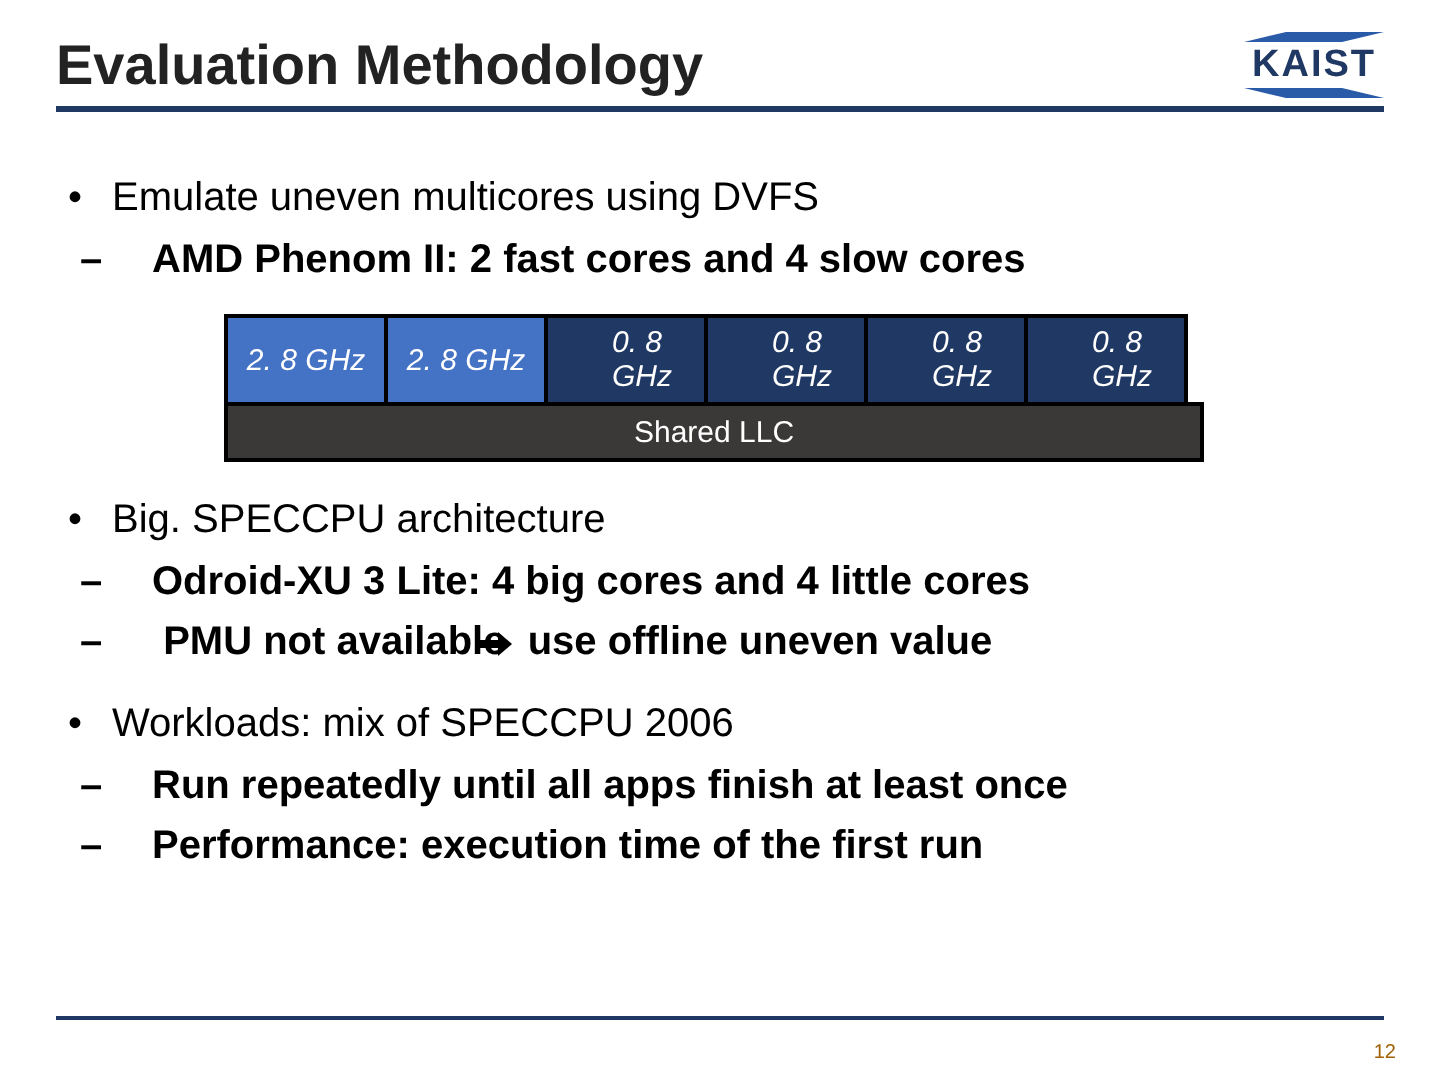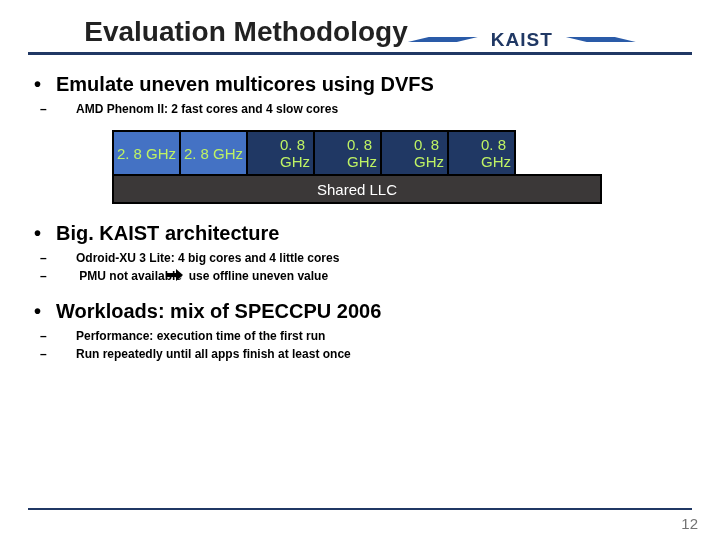--- a/index.html
+++ b/index.html
@@ -8,37 +8,37 @@
     height: 540px;
     font-family: "Segoe UI", Tahoma, Arial, sans-serif;
     background: #fff;
     color: #000;
     position: relative;
     padding: 16px 28px 12px 28px;
   }
 
   .title-row {
     display: flex;
-    justify-content: center;
+    justify-content: space-between;
     align-items: flex-end;
     border-bottom: 3px solid #203864;
     padding-bottom: 4px;
-    margin-bottom: 18px;
+    margin-bottom: 32px;
   }
   .title {
     font-size: 28px;
     font-weight: 700;
     color: #222;
   }
 
   .logo {
     display: flex;
-    flex-direction: row;
+    flex-direction: column;
     align-items: center;
-    gap: 13px;
+    gap: 3px;
   }
   .logo-bar-top {
     width: 70px;
     height: 5px;
     background: #2a5ba8;
     clip-path: polygon(30% 0, 100% 0, 70% 100%, 0 100%);
   }
   .logo-text {
     font-family: Arial, sans-serif;
     font-weight: 900;
@@ -52,60 +52,61 @@
     width: 70px;
     height: 5px;
     background: #2a5ba8;
     clip-path: polygon(0 0, 70% 0, 100% 100%, 30% 100%);
   }
 
   ul.main { list-style: none; }
   ul.main > li { margin-bottom: 14px; }
   .b1 {
     font-size: 20px;
-    font-weight: 700;
+    font-weight: 400;
   }
   .b1::before {
     content: "•";
     display: inline-block;
     width: 22px;
     margin-left: 6px;
   }
 
   ul.sub { list-style: none; margin-top: 4px; }
   ul.sub > li {
-    font-size: 12px;
+    font-size: 20px;
     font-weight: 700;
     padding-left: 48px;
     text-indent: -18px;
     line-height: 1.5;
   }
   ul.sub > li::before {
     content: "–";
     display: inline-block;
     width: 18px;
   }
 
   .cores-wrap {
     margin: 12px 0 18px 86px;
   }
   .cores-row {
     display: flex;
   }
   .core {
-    width: 69px;
+    width: 82px;
     height: 46px;
     border: 2px solid #000;
     display: flex;
     align-items: center;
     justify-content: center;
     font-size: 15px;
     font-weight: 500;
-    color: #bef264;
+    color: #ffffff;
     margin-left: -2px;
+    font-style: italic;
   }
   .core.fast { background: #4472c4; }
   .core.slow { background: #203864; padding-left: 32px; }
   .llc-row { display: flex; align-items: flex-end; }
   .llc {
     height: 30px;
     border: 2px solid #000;
     margin-top: -2px;
     background: #3b3838;
     color: #fff;
@@ -123,22 +124,22 @@
     position: absolute;
     left: 28px;
     right: 28px;
     bottom: 30px;
     border-top: 2px solid #203864;
   }
   .page-num {
     position: absolute;
     right: 22px;
     bottom: 8px;
-    font-size: 15px;
-    color: #737373;
+    font-size: 10px;
+    color: #a16207;
   }
 </style>
 </head>
 <body>
 
 <div class="title-row">
   <div class="title">Evaluation Methodology</div>
   <div class="logo">
     <div class="logo-bar-top"></div>
     <div class="logo-text">KAIST</div>
@@ -163,40 +164,40 @@
         <div class="core slow">0. 8 GHz</div>
         <div class="core slow">0. 8 GHz</div>
       </div>
       <div class="llc-row">
         <div class="llc">Shared LLC</div>
       </div>
     </div>
   </li>
 
   <li>
-    <div class="b1">Big. KAIST architecture</div>
+    <div class="b1">Big. SPECCPU architecture</div>
     <ul class="sub">
       <li>Odroid-XU 3 Lite: 4 big cores and 4 little cores</li>
       <li>
         <span>PMU not available </span>
         <span class="arrow">
           <svg width="16" height="12" viewBox="0 0 16 12">
               <rect x="0" y="4" width="9" height="4" fill="#000"></rect>
               <polygon points="9,0 16,6 9,12" fill="#000"></polygon>
             </svg>
         </span>
         <span> use offline uneven value</span>
       </li>
     </ul>
   </li>
 
   <li>
     <div class="b1">Workloads: mix of SPECCPU 2006</div>
     <ul class="sub">
+      <li>Run repeatedly until all apps finish at least once</li>
       <li>Performance: execution time of the first run</li>
-      <li>Run repeatedly until all apps finish at least once</li>
     </ul>
   </li>
 
 </ul>
 
 <div class="footer-line"></div>
 <div class="page-num">12</div>
 
 </body></html>

